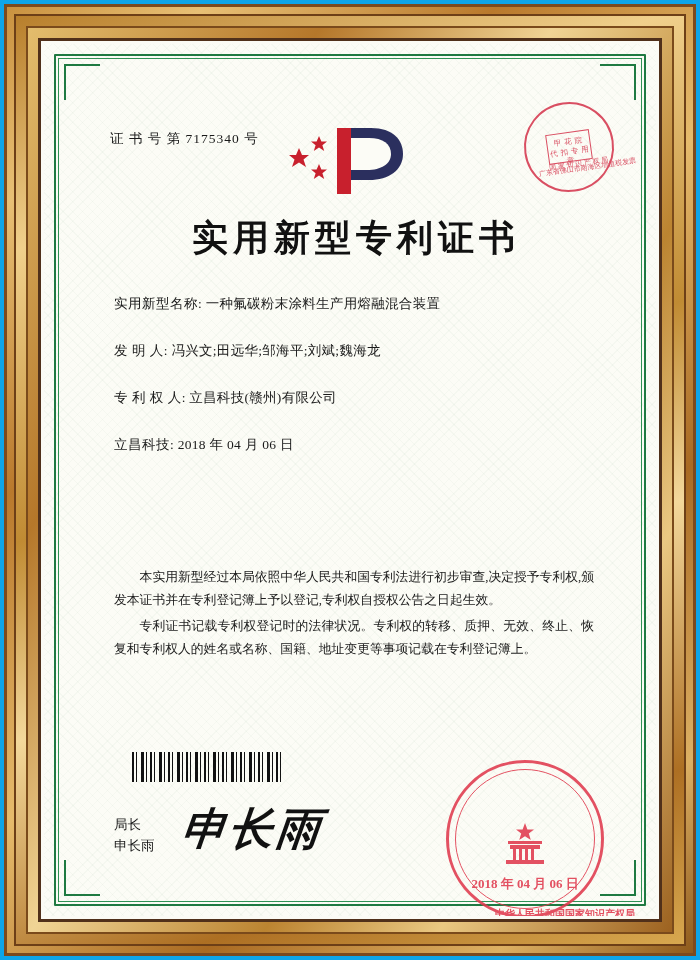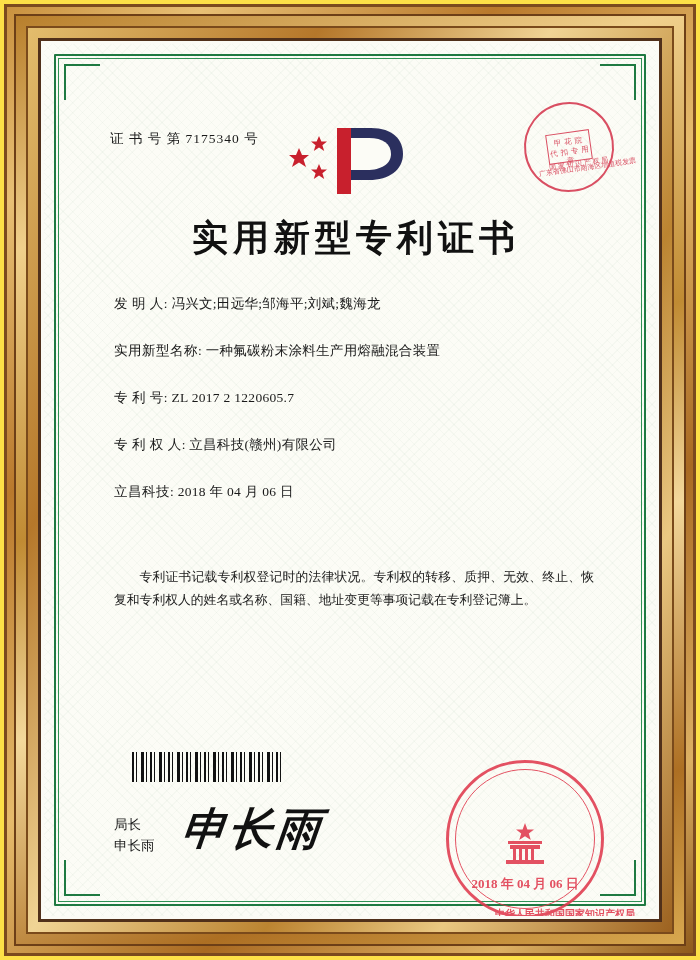--- a/index.html
+++ b/index.html
@@ -9,21 +9,21 @@
     height: 960px;
     background: #ffffff;
     font-family: "Liberation Serif", serif;
   }
 
   #certificate-root {
     position: relative;
     width: 700px;
     height: 960px;
     overflow: hidden;
-    background: #fde047;
+    background: #0ea5e9;
   }
 
   
   .frame-outer {
     position: absolute;
     left: 4px; top: 4px;
     width: 692px; height: 952px;
     box-sizing: border-box;
     border: 3px solid #7b4a1e;
     background: linear-gradient(135deg,#c9913f 0%,#e8c075 12%,#b9792c 30%,#e6bb6c 50%,#a96a22 70%,#ddb063 88%,#8f5a1c 100%);
@@ -337,42 +337,39 @@
         </div>
         <div class="ts-arc">
           <span style="transform:rotate(60deg) translate(0,26px) rotate(-60deg)">国 家 知 识 产 权 局</span>
         </div>
       </div>
 
       <div class="main-title">实用新型专利证书</div>
 
       <div class="fields">
         <div class="field-row">
+          <span class="field-label">实用新型名称:</span>
+          <span class="field-value">一种氟碳粉末涂料生产用熔融混合装置</span>
+        </div>
+        <div class="field-row">
           <span class="field-label">发  明  人:</span>
           <span class="field-value">冯兴文;田远华;邹海平;刘斌;魏海龙</span>
-        </div>
-        <div class="field-row">
-          <span class="field-label">实用新型名称:</span>
-          <span class="field-value">一种氟碳粉末涂料生产用熔融混合装置</span>
-        </div>
-        <div class="field-row">
-          <span class="field-label">专  利  号:</span>
-          <span class="field-value">ZL 2017 2 1220605.7</span>
         </div>
         <div class="field-row">
           <span class="field-label">专 利 权 人:</span>
           <span class="field-value">立昌科技(赣州)有限公司</span>
         </div>
         <div class="field-row">
           <span class="field-label">立昌科技:</span>
           <span class="field-value">2018 年 04 月 06 日</span>
         </div>
       </div>
 
       <div class="body-text">
+        <p>本实用新型经过本局依照中华人民共和国专利法进行初步审查,决定授予专利权,颁发本证书并在专利登记簿上予以登记,专利权自授权公告之日起生效。</p>
         <p>专利证书记载专利权登记时的法律状况。专利权的转移、质押、无效、终止、恢复和专利权人的姓名或名称、国籍、地址变更等事项记载在专利登记簿上。</p>
       </div>
 
       <div class="barcode"></div>
 
       <div class="sig-label">
         <div>局长</div>
         <div>申长雨</div>
       </div>
       <div class="signature">申长雨</div>

